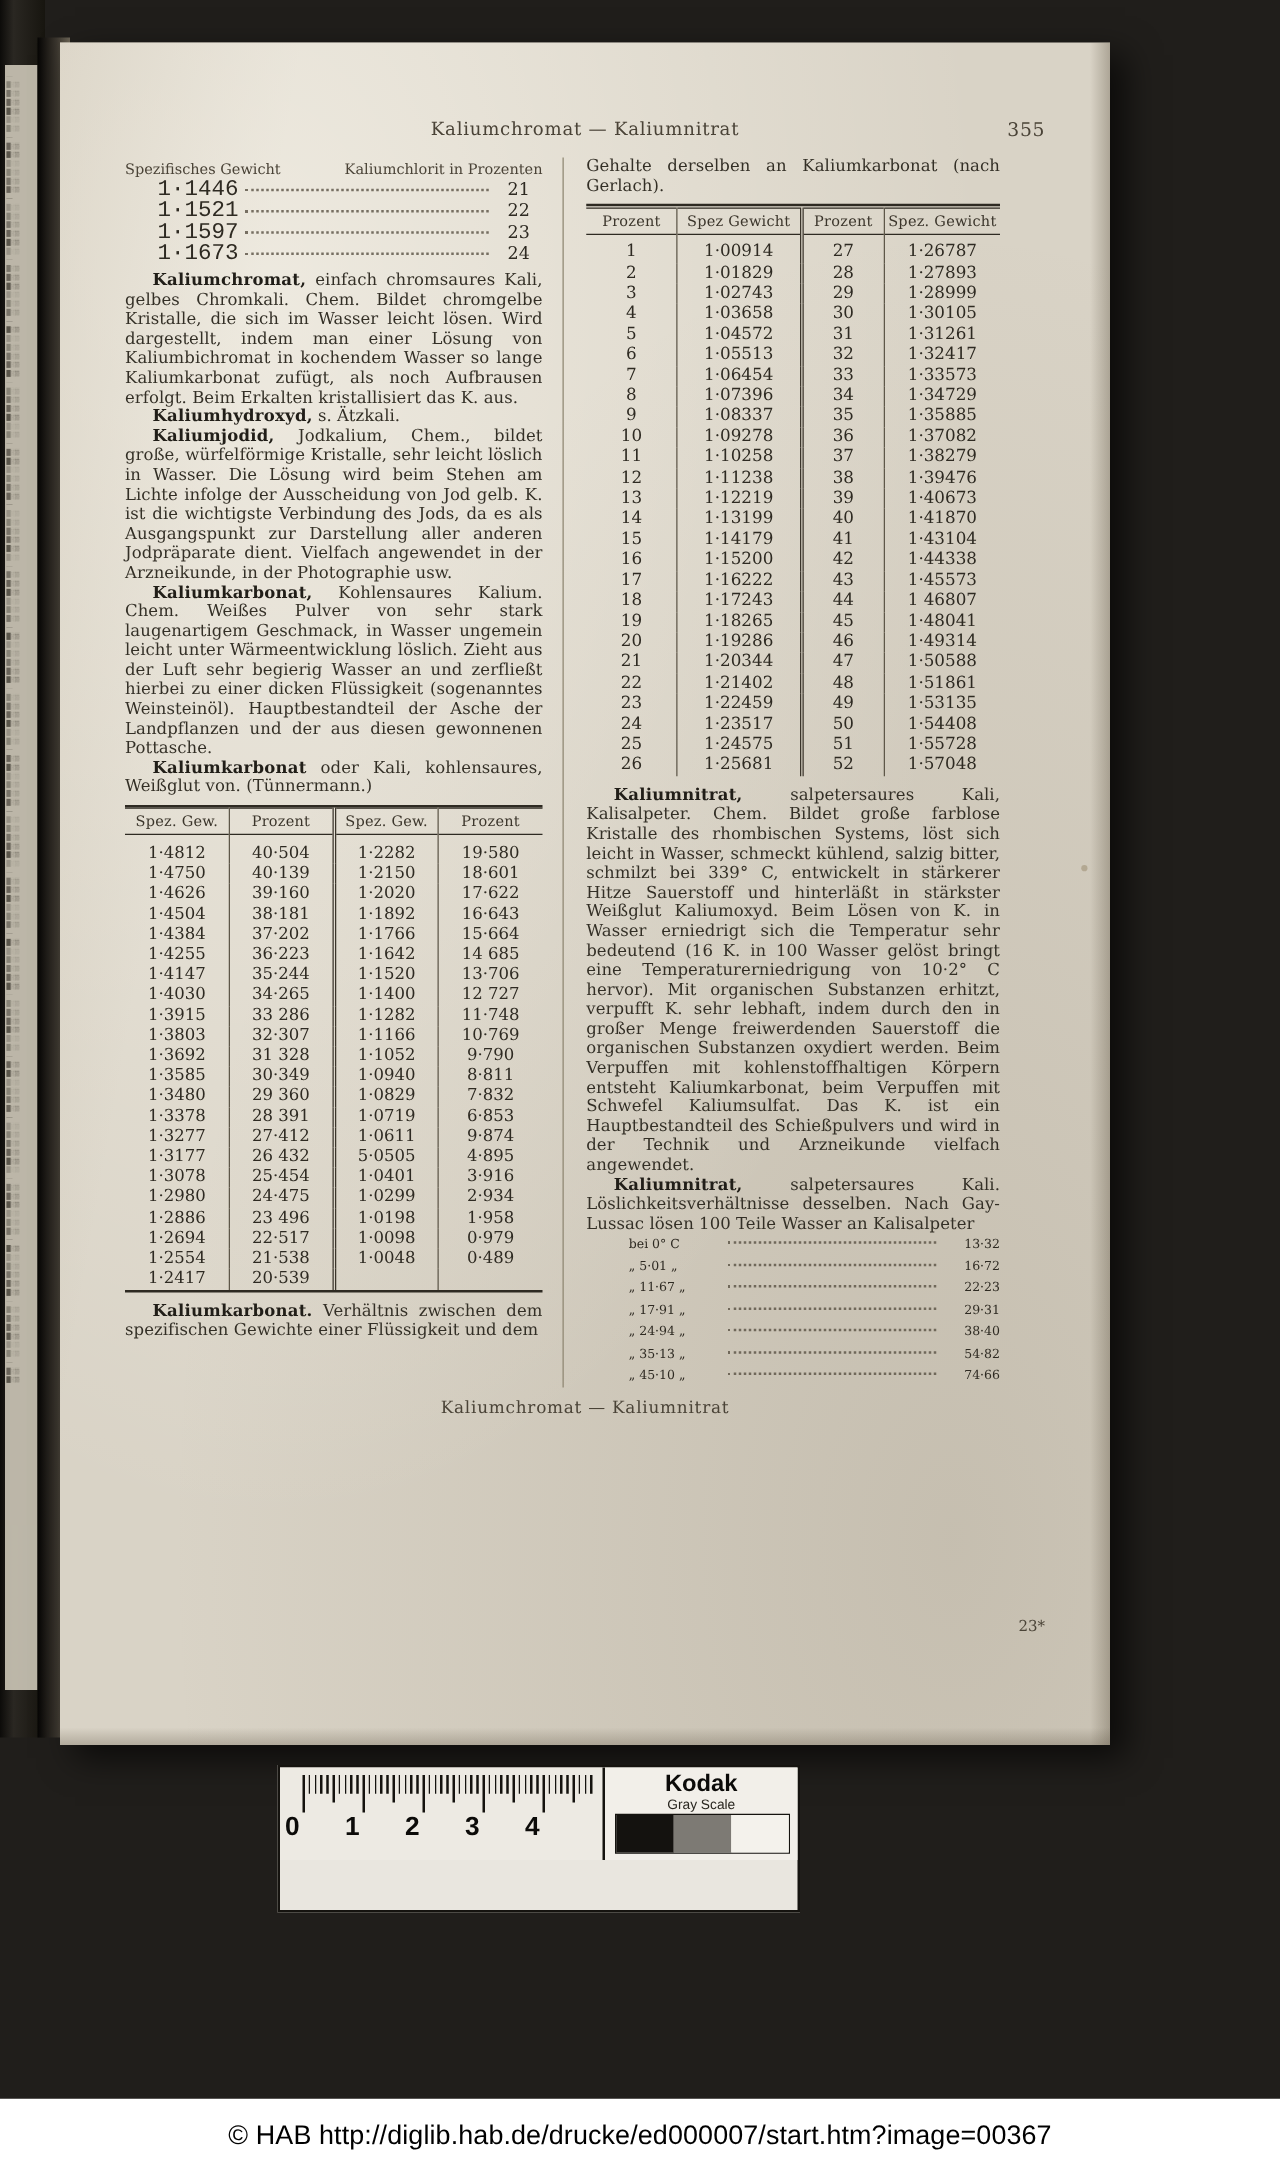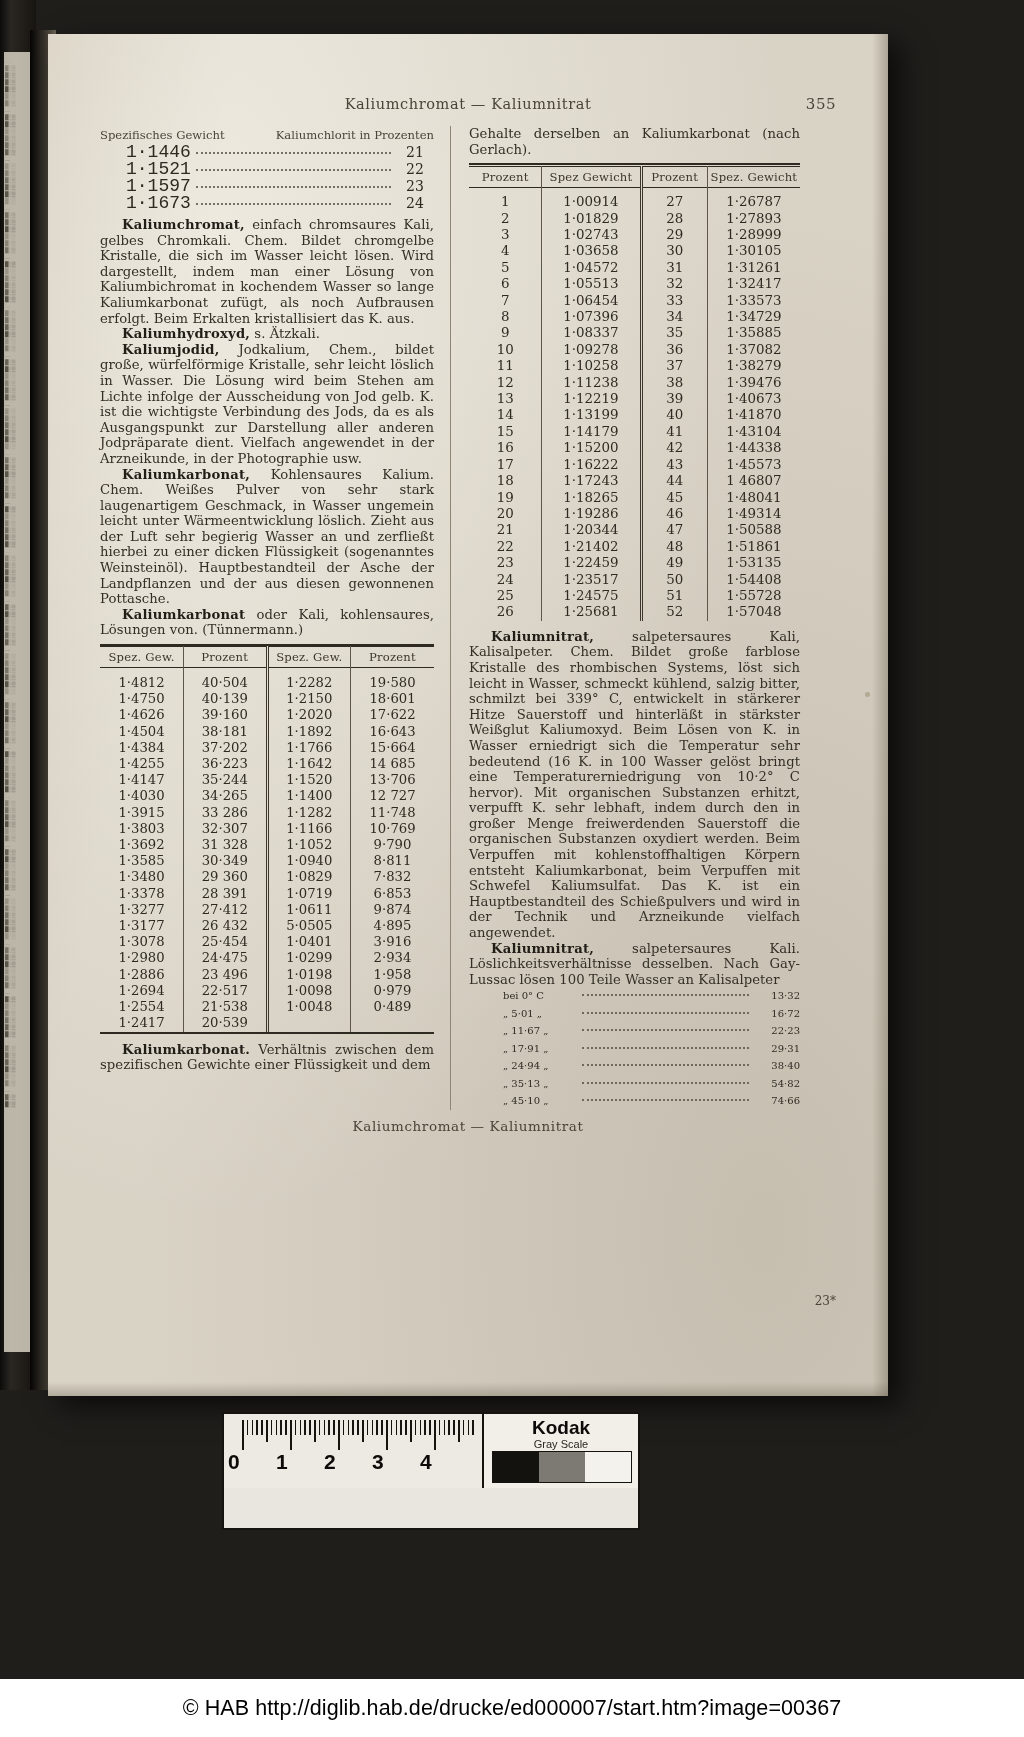--- a/index.html
+++ b/index.html
@@ -386,21 +386,21 @@
 
           <p class="body fr">
             <span class="hw">Kaliumjodid,</span><span> Jodkalium, Chem., bildet große, würfelförmige Kristalle, sehr leicht löslich in Wasser. Die Lösung wird beim Stehen am Lichte infolge der Ausscheidung von Jod gelb. K. ist die wichtigste Verbindung des Jods, da es als Ausgangspunkt zur Darstellung aller anderen Jodpräparate dient. Vielfach angewendet in der Arzneikunde, in der Photographie usw.</span>
           </p>
 
           <p class="body fr">
             <span class="hw">Kaliumkarbonat,</span><span> Kohlensaures Kalium. Chem. Weißes Pulver von sehr stark laugenartigem Geschmack, in Wasser ungemein leicht unter Wärmeentwicklung löslich. Zieht aus der Luft sehr begierig Wasser an und zerfließt hierbei zu einer dicken Flüssigkeit (sogenanntes Weinsteinöl). Hauptbestandteil der Asche der Landpflanzen und der aus diesen gewonnenen Pottasche.</span>
           </p>
 
           <p class="body fr">
-            <span class="hw">Kaliumkarbonat</span><span> oder Kali, kohlensaures, Lösungen von. (Tünnermann.)</span>
+            <span class="hw">Kaliumkarbonat</span><span> oder Kali, kohlensaures, Weißglut von. (Tünnermann.)</span>
           </p>
 
           <div class="tbl-wrap" id="tun-table">
             <table class="data fr">
               <thead>
                 <tr class="hdr">
                   <th style="width:25%">Spez. Gew.</th>
                   <th class="vsep" style="width:25%">Prozent</th>
                   <th class="vsep2" style="width:25%">Spez. Gew.</th>
                   <th class="vsep" style="width:25%">Prozent</th>

